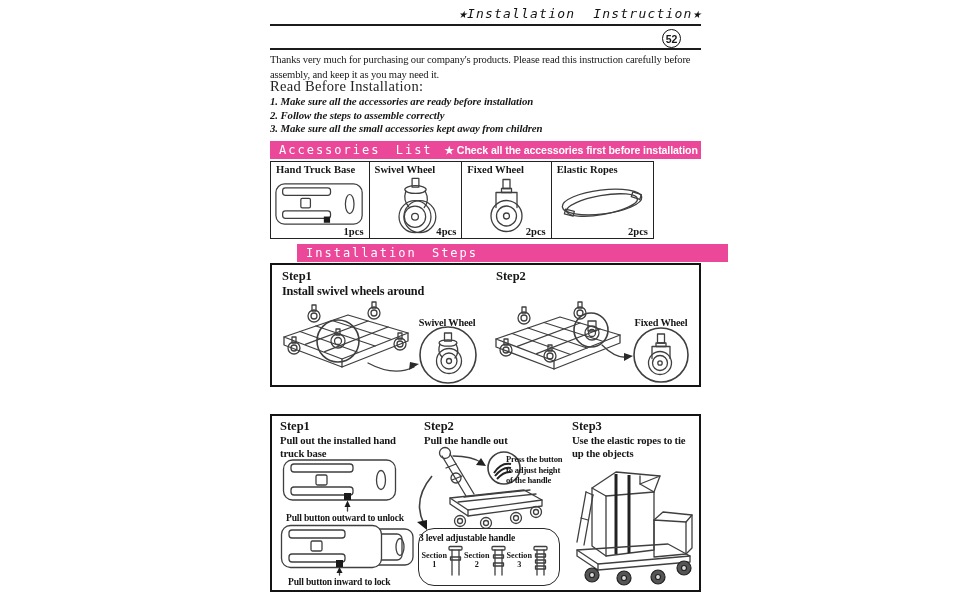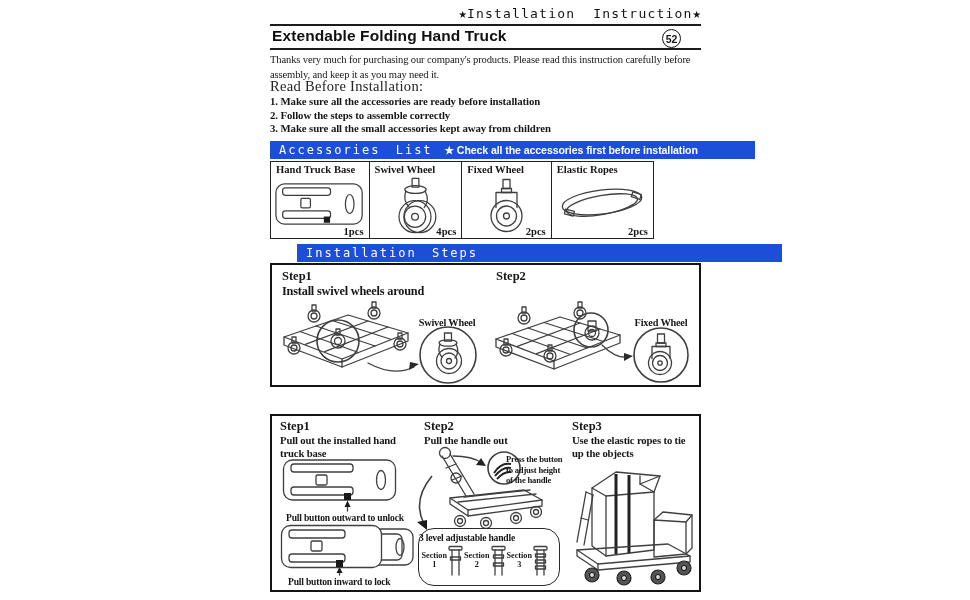--- a/index.html
+++ b/index.html
@@ -3,40 +3,40 @@
 <meta charset="utf-8">
 <style>
   * { margin:0; padding:0; box-sizing:border-box; }
   body { background:#fff; font-family:"Liberation Serif", serif; color:#161616; }
   #canvas { position:relative; width:970px; height:600px; background:#fff; overflow:hidden; }
   .abs { position:absolute; }
 
   
   .tagline { top:5px; left:270px; width:431px; text-align:right;
     font-family:"DejaVu Sans Mono", monospace; font-size:13px; letter-spacing:1.2px;
-    color:#141414; white-space:pre; }
+    color:#141414; white-space:pre;font-style:italic; }
   .tagline .star { font-size:14px; letter-spacing:0; }
   .rule { left:270px; width:431px; background:#1c1c1c; }
   .rule1 { top:24px; height:2px; }
   .rule2 { top:48px; height:2.4px; }
   .doc-title { top:27px; left:272px; font-family:"Liberation Sans", sans-serif;
     font-weight:bold; font-size:15.5px; color:#111; letter-spacing:0.1px; }
   .page-circle { top:29px; left:662px; width:19px; height:19px; border:1.7px solid #111;
     border-radius:50%; display:flex; align-items:center; justify-content:center;
     font-family:"Liberation Sans", sans-serif; font-weight:bold; font-size:10.5px; }
 
   
   .intro-para { top:52px; left:270px; width:432px; font-weight:normal; font-size:10.6px;
     line-height:15px; letter-spacing:-0.15px; }
   .read-heading { top:78px; left:270px; font-size:14.5px; color:#222; letter-spacing:0.3px; }
   .notes-list { top:95px; left:270px; width:432px; font-weight:bold; font-size:10.8px;
-    line-height:13.6px; letter-spacing:-0.1px; }
-
-  
-  .bar { left:270px; width:485px; background:#1d4ed8; color:#fff; display:flex; align-items:center; }
+    line-height:13.6px; letter-spacing:-0.1px;font-style:italic; }
+
+  
+  .bar { left:270px; width:431px; background:#ec4899; color:#fff; display:flex; align-items:center; }
   .bar1 { top:141px; height:17.5px; }
   .bar2 { top:244px; height:17.5px;margin-left:27px; }
   .bar3 { top:393px; height:19px; }
   .bar-mono { font-family:"DejaVu Sans Mono", monospace; font-size:12px; letter-spacing:2px;
     word-spacing:6px; padding-left:9px; white-space:pre; }
   .bar-note { font-family:"Liberation Sans", sans-serif; font-weight:bold; font-size:10.6px;
     letter-spacing:-0.1px; margin-left:12px; white-space:pre; }
   .bar-sans { font-family:"Liberation Sans", sans-serif; font-weight:600; font-size:13px;
     padding-left:9px; letter-spacing:0.2px; }
 
@@ -87,21 +87,20 @@
   svg .s2 { stroke:#3f3f3f; fill:none; stroke-width:1.6; }
 </style>
 </head>
 <body>
 
 <div id="canvas">
 
   <div class="abs tagline"><span class="star">★</span><span>Installation  Instruction</span><span class="star">★</span></div>
 
   <div class="abs rule rule1"></div>
-  <div class="abs doc-title">Extendable Folding Hand Truck</div>
   <div class="abs page-circle">
       <span>52</span>
     </div>
   <div class="abs rule rule2"></div>
 
   <div class="abs intro-para">Thanks very much for purchasing our company's products. Please read this instruction carefully before assembly, and keep it as you may need it.</div>
   <div class="abs read-heading">Read Before Installation:</div>
   <div class="abs notes-list">
     <div>1. Make sure all the accessories are ready before installation</div>
     <div>2. Follow the steps to assemble correctly</div>

